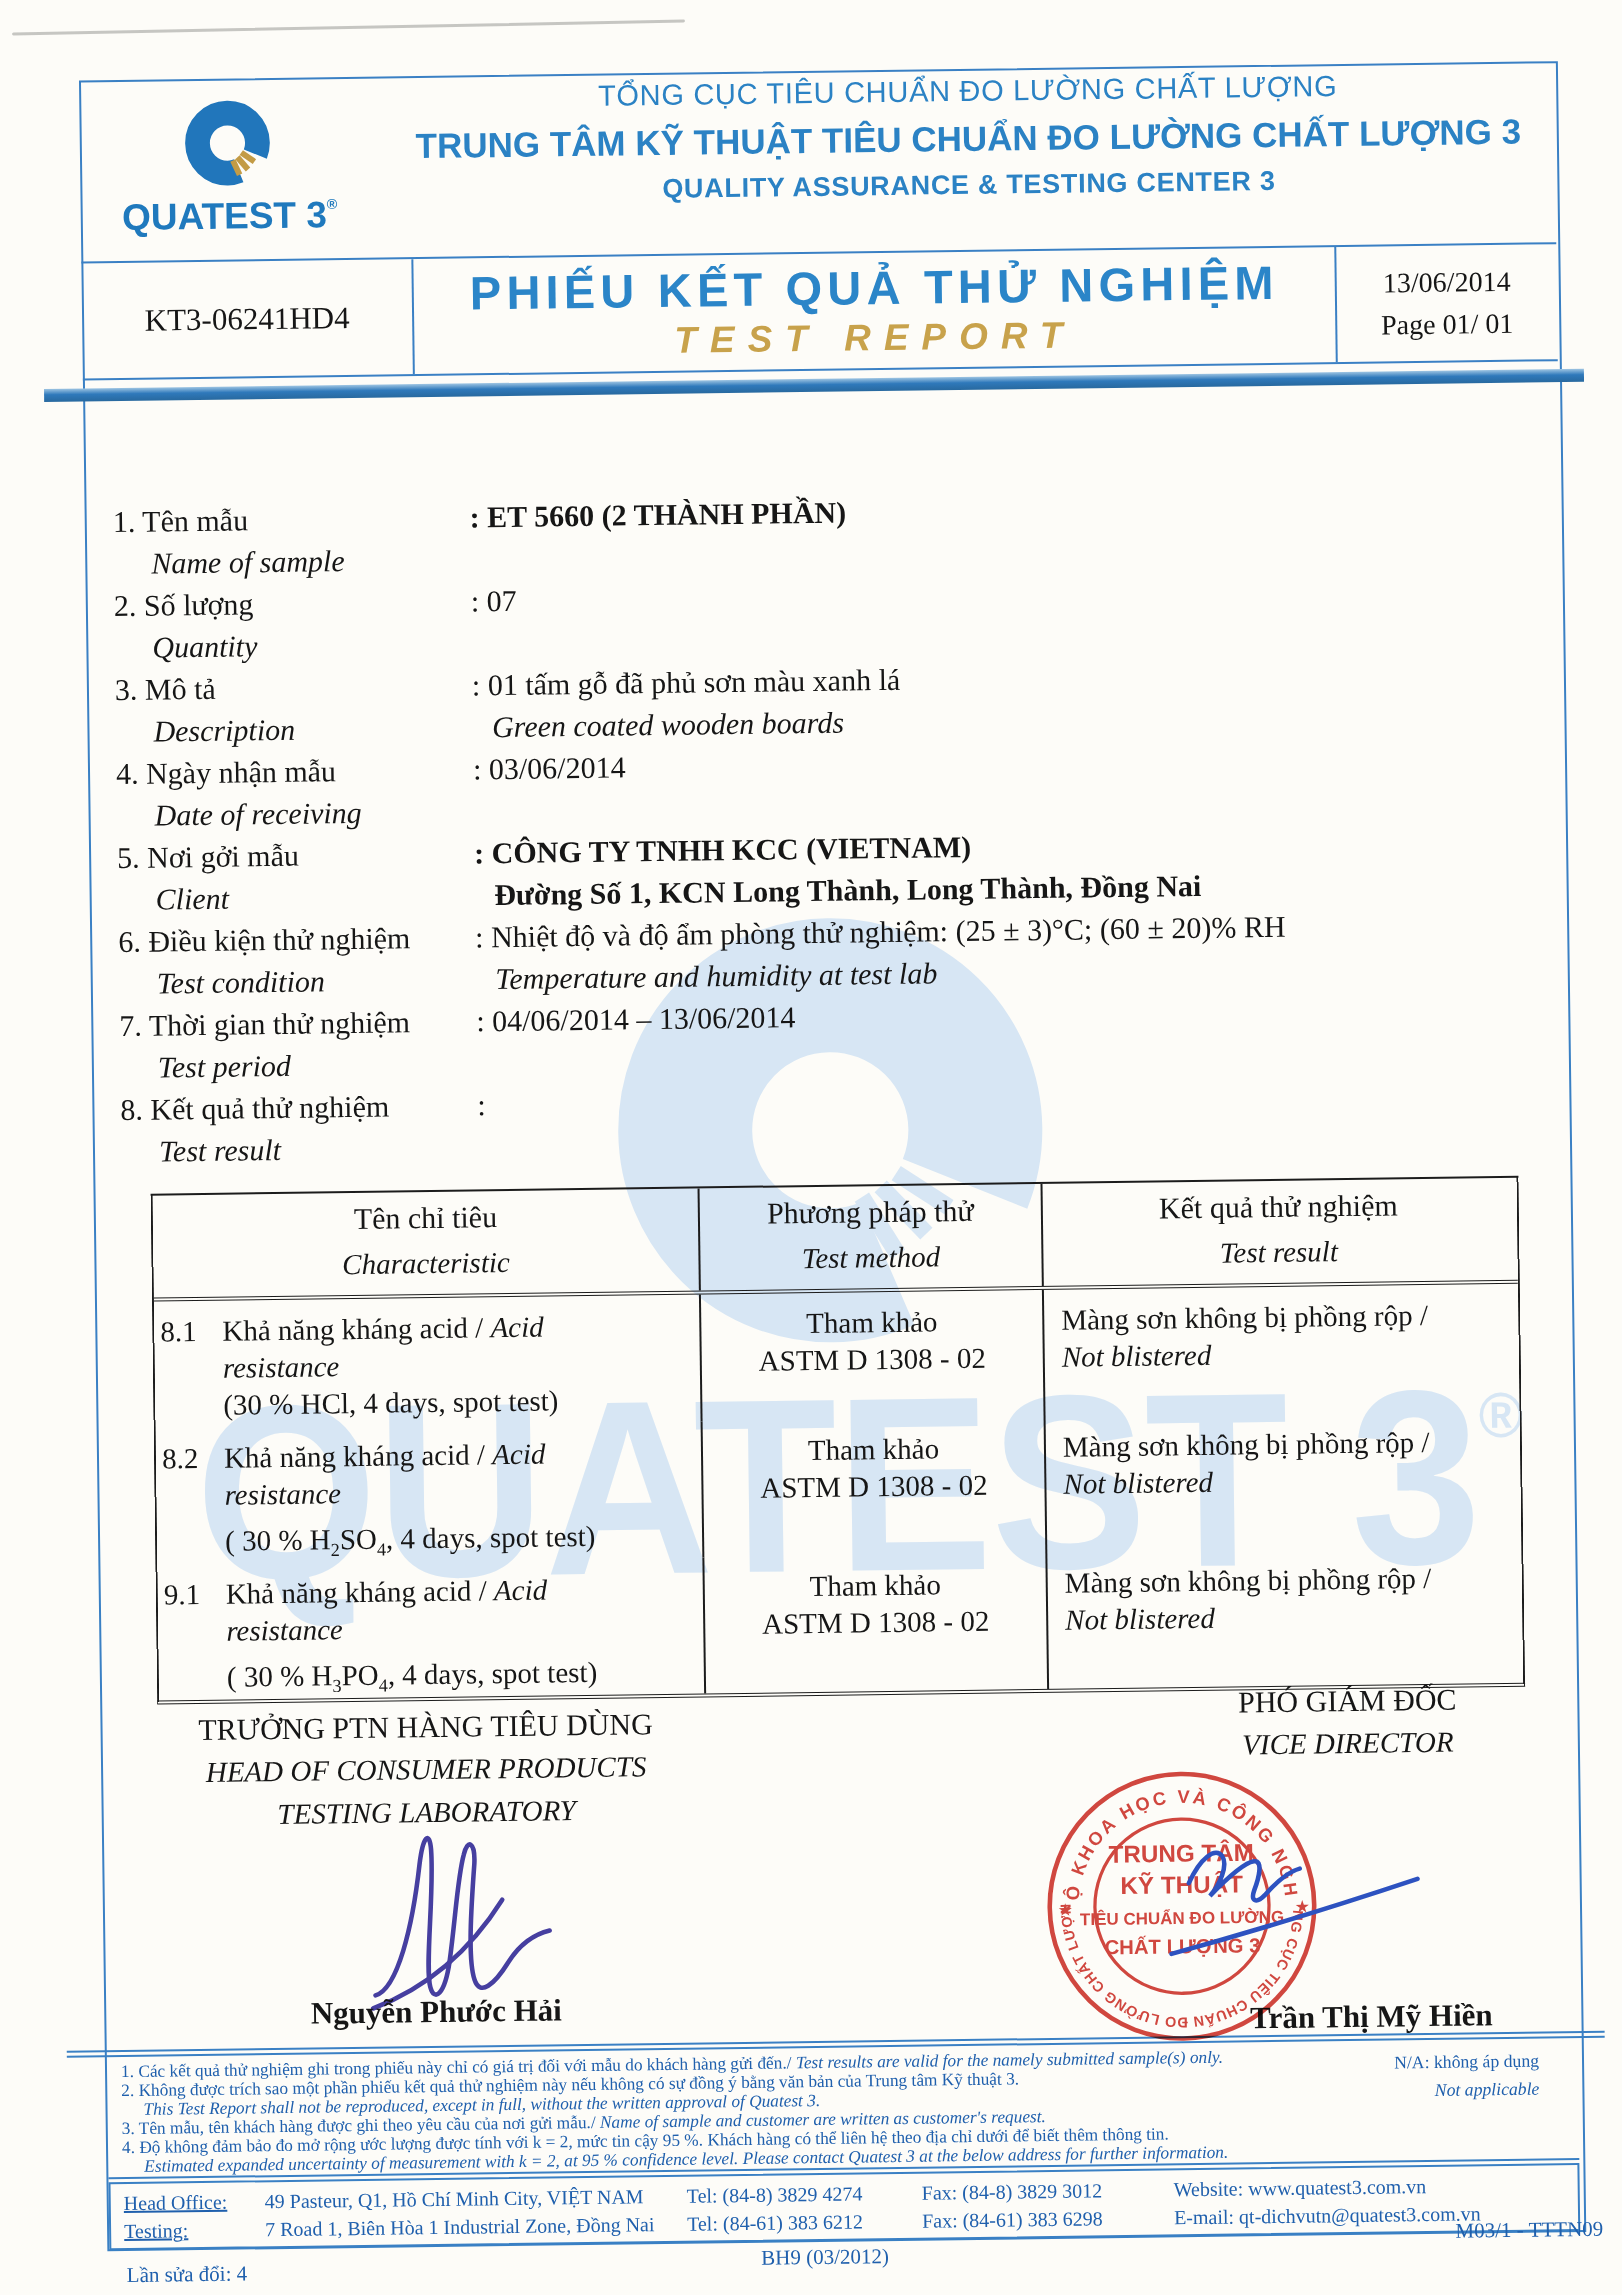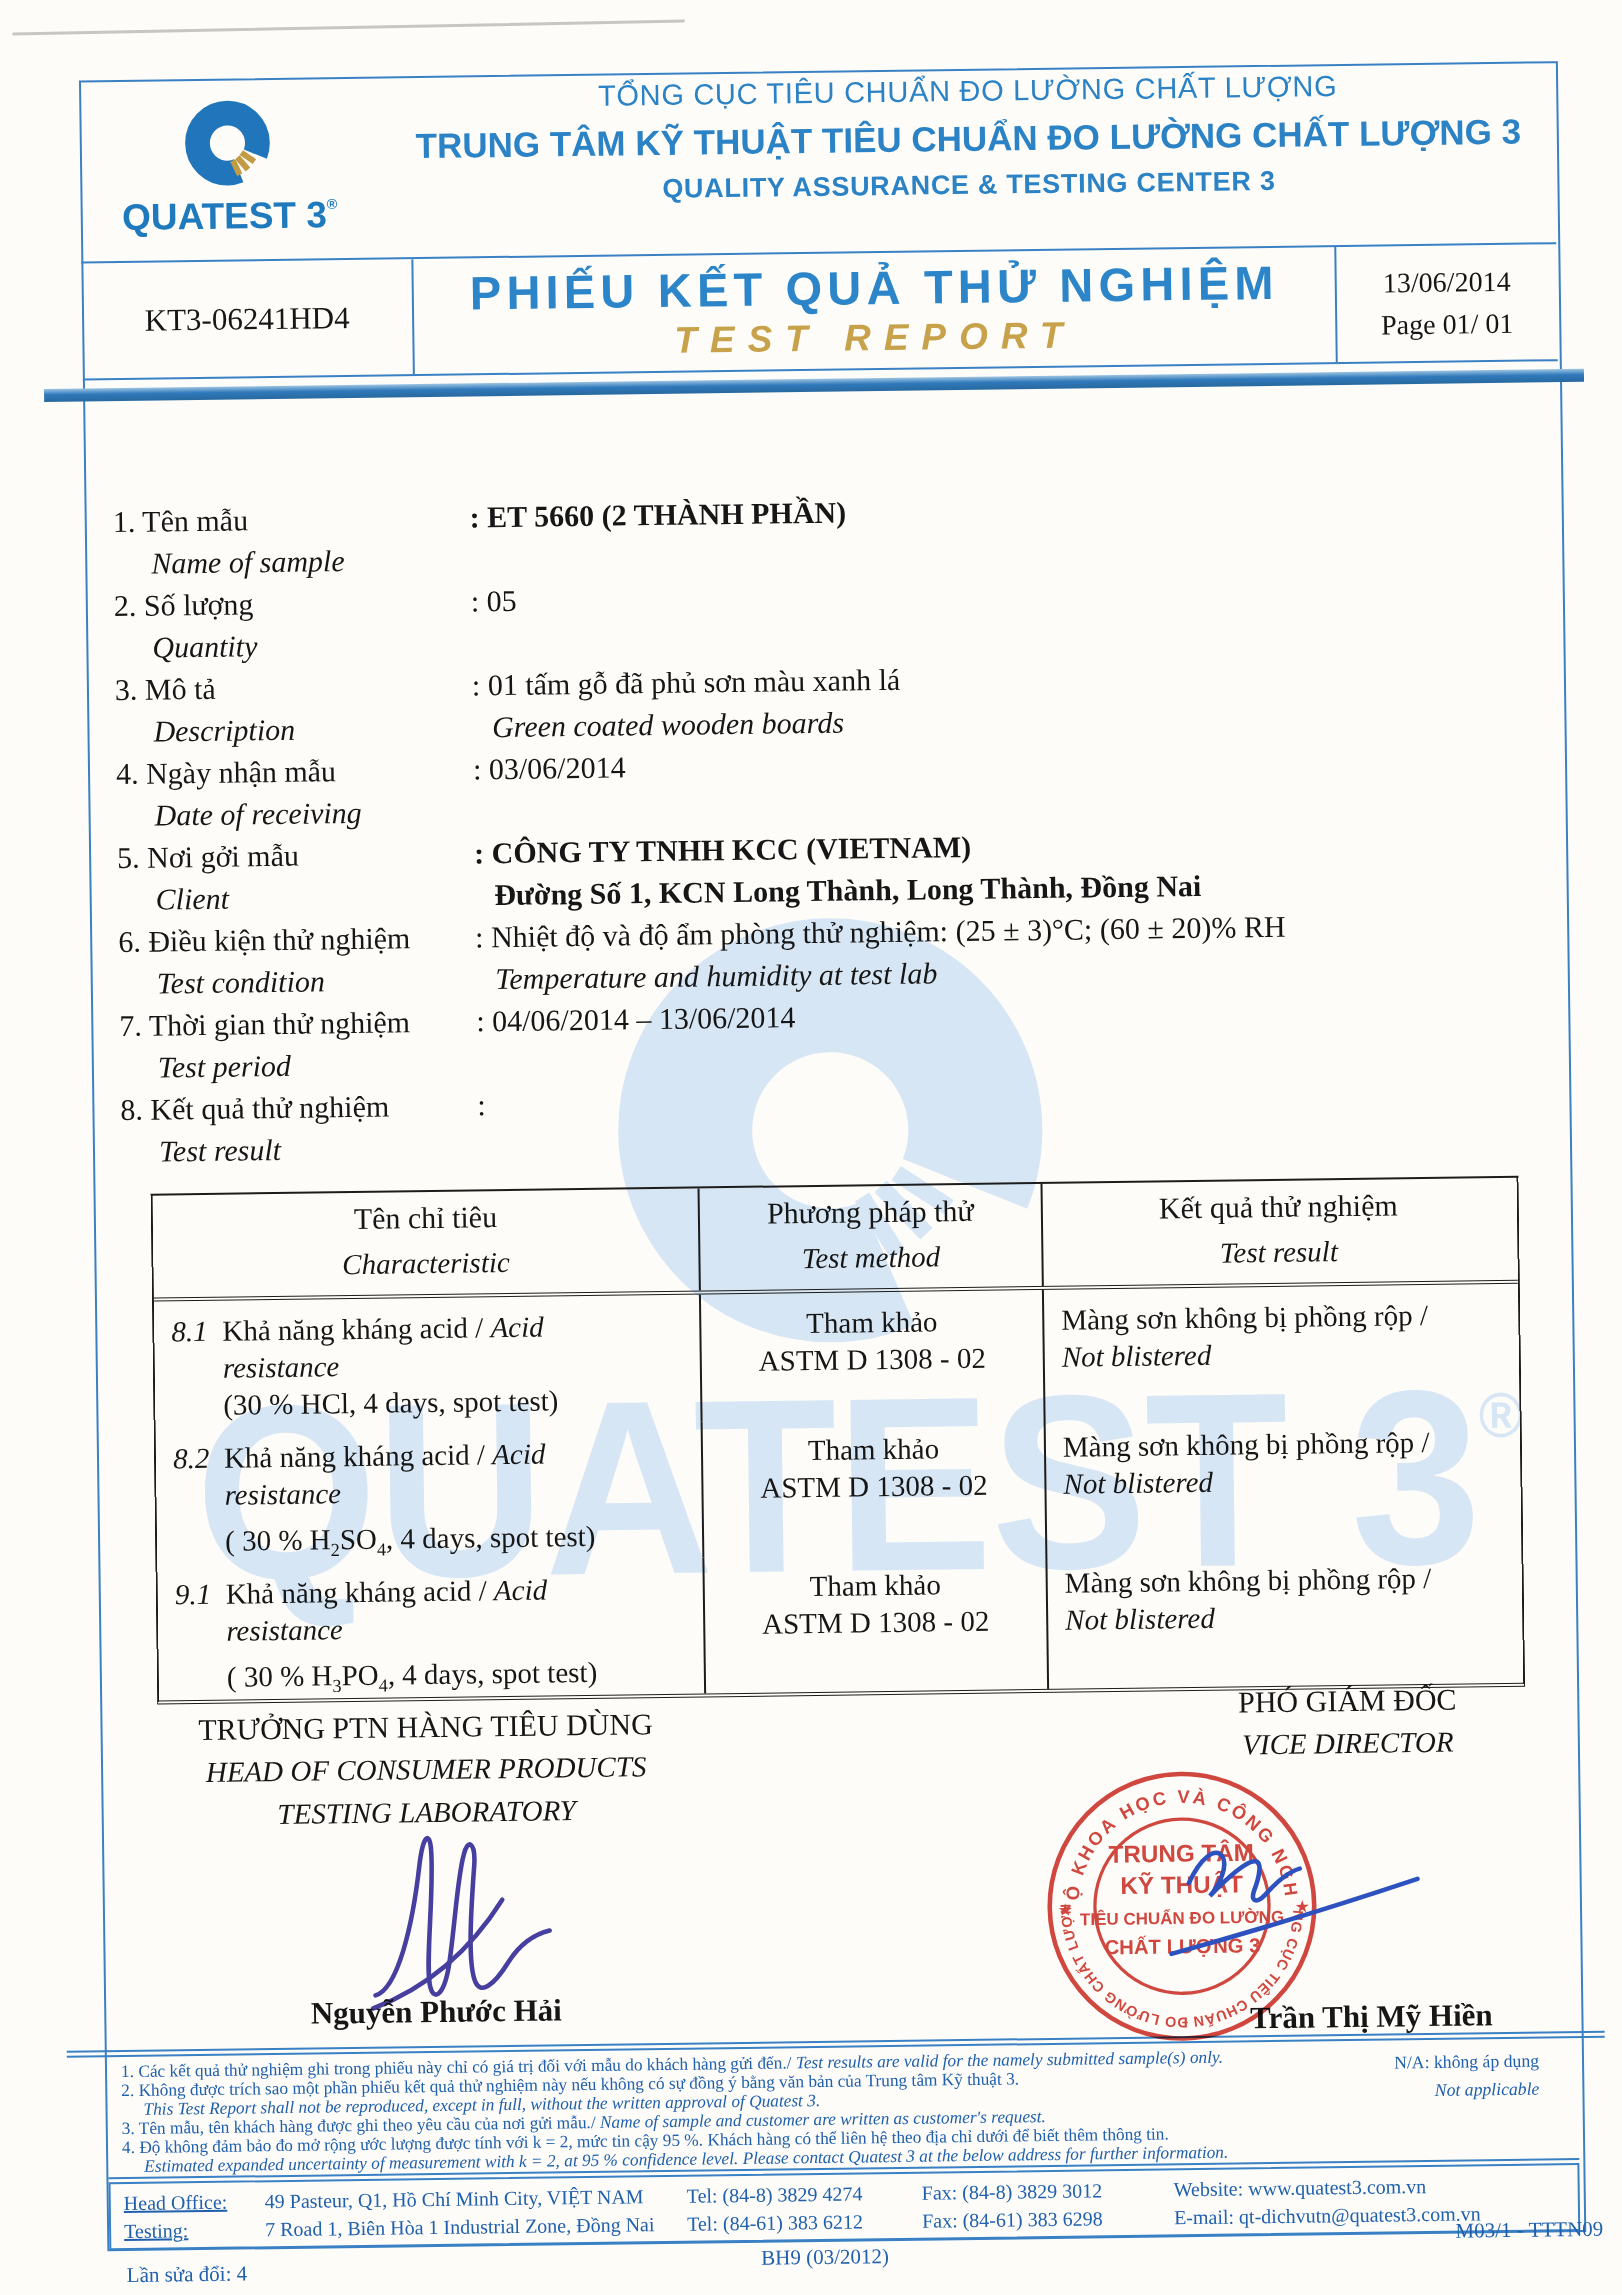--- a/index.html
+++ b/index.html
@@ -60,21 +60,21 @@
   .rtable{position:absolute;left:150px;top:1185px;width:1364px;z-index:2;
     border:2px solid #1c1c1c;border-top-width:2.6px;border-bottom:4.6px double #1c1c1c;}
   .hrow{display:grid;grid-template-columns:545px 343px 473px;border-bottom:4.6px double #1c1c1c;}
   .hcell{text-align:center;padding:9.2px 0 14.4px;}
   .hcell .vi{font-size:30px;}
   .hcell .en{font-size:29px;font-style:italic;margin-top:11.8px;}
   .colline{border-left:2px solid #1c1c1c;}
   .drow{display:grid;grid-template-columns:545px 343px 473px;}
   .drow .cell{padding-top:11.8px;padding-bottom:3.9px;font-size:29px;line-height:37px;}
   .cchar{position:relative;padding-left:68px;padding-right:3.9px;}
-  .cchar .no{position:absolute;left:17px;top:11.8px;font-style:italic;}
+  .cchar .no{position:absolute;left:6px;top:11.8px;}
   .cmeth{text-align:center;}
   .cres{padding-left:17px;padding-right:3.9px;}
   .cres .en{font-style:italic;}
   .detail.gap{margin-top:9.2px;}
   sub{font-size:18.3px;line-height:0;}
   
   .sigl{position:absolute;left:137px;top:1700px;width:562px;text-align:center;
     font-size:30px;line-height:43px;z-index:2;}
   .sigl .en{font-style:italic;font-size:29px;}
   .namel{position:absolute;left:216px;top:1989px;width:418px;text-align:center;
@@ -170,21 +170,21 @@
         <div class="ival">
           <div class="vline b">: ET 5660 (2 THÀNH PHẦN)</div>
         </div>
       </div>
       <div class="item">
         <div class="ilabel">
           <div class="vi">2. Số lượng</div>
           <div class="en">Quantity</div>
         </div>
         <div class="ival">
-          <div class="vline">: 05</div>
+          <div class="vline">: 07</div>
         </div>
       </div>
       <div class="item">
         <div class="ilabel">
           <div class="vi">3. Mô tả</div>
           <div class="en">Description</div>
         </div>
         <div class="ival">
           <div class="vline">: 01 tấm gỗ đã phủ sơn màu xanh lá</div>
           <div class="vline i ind">Green coated wooden boards</div>

